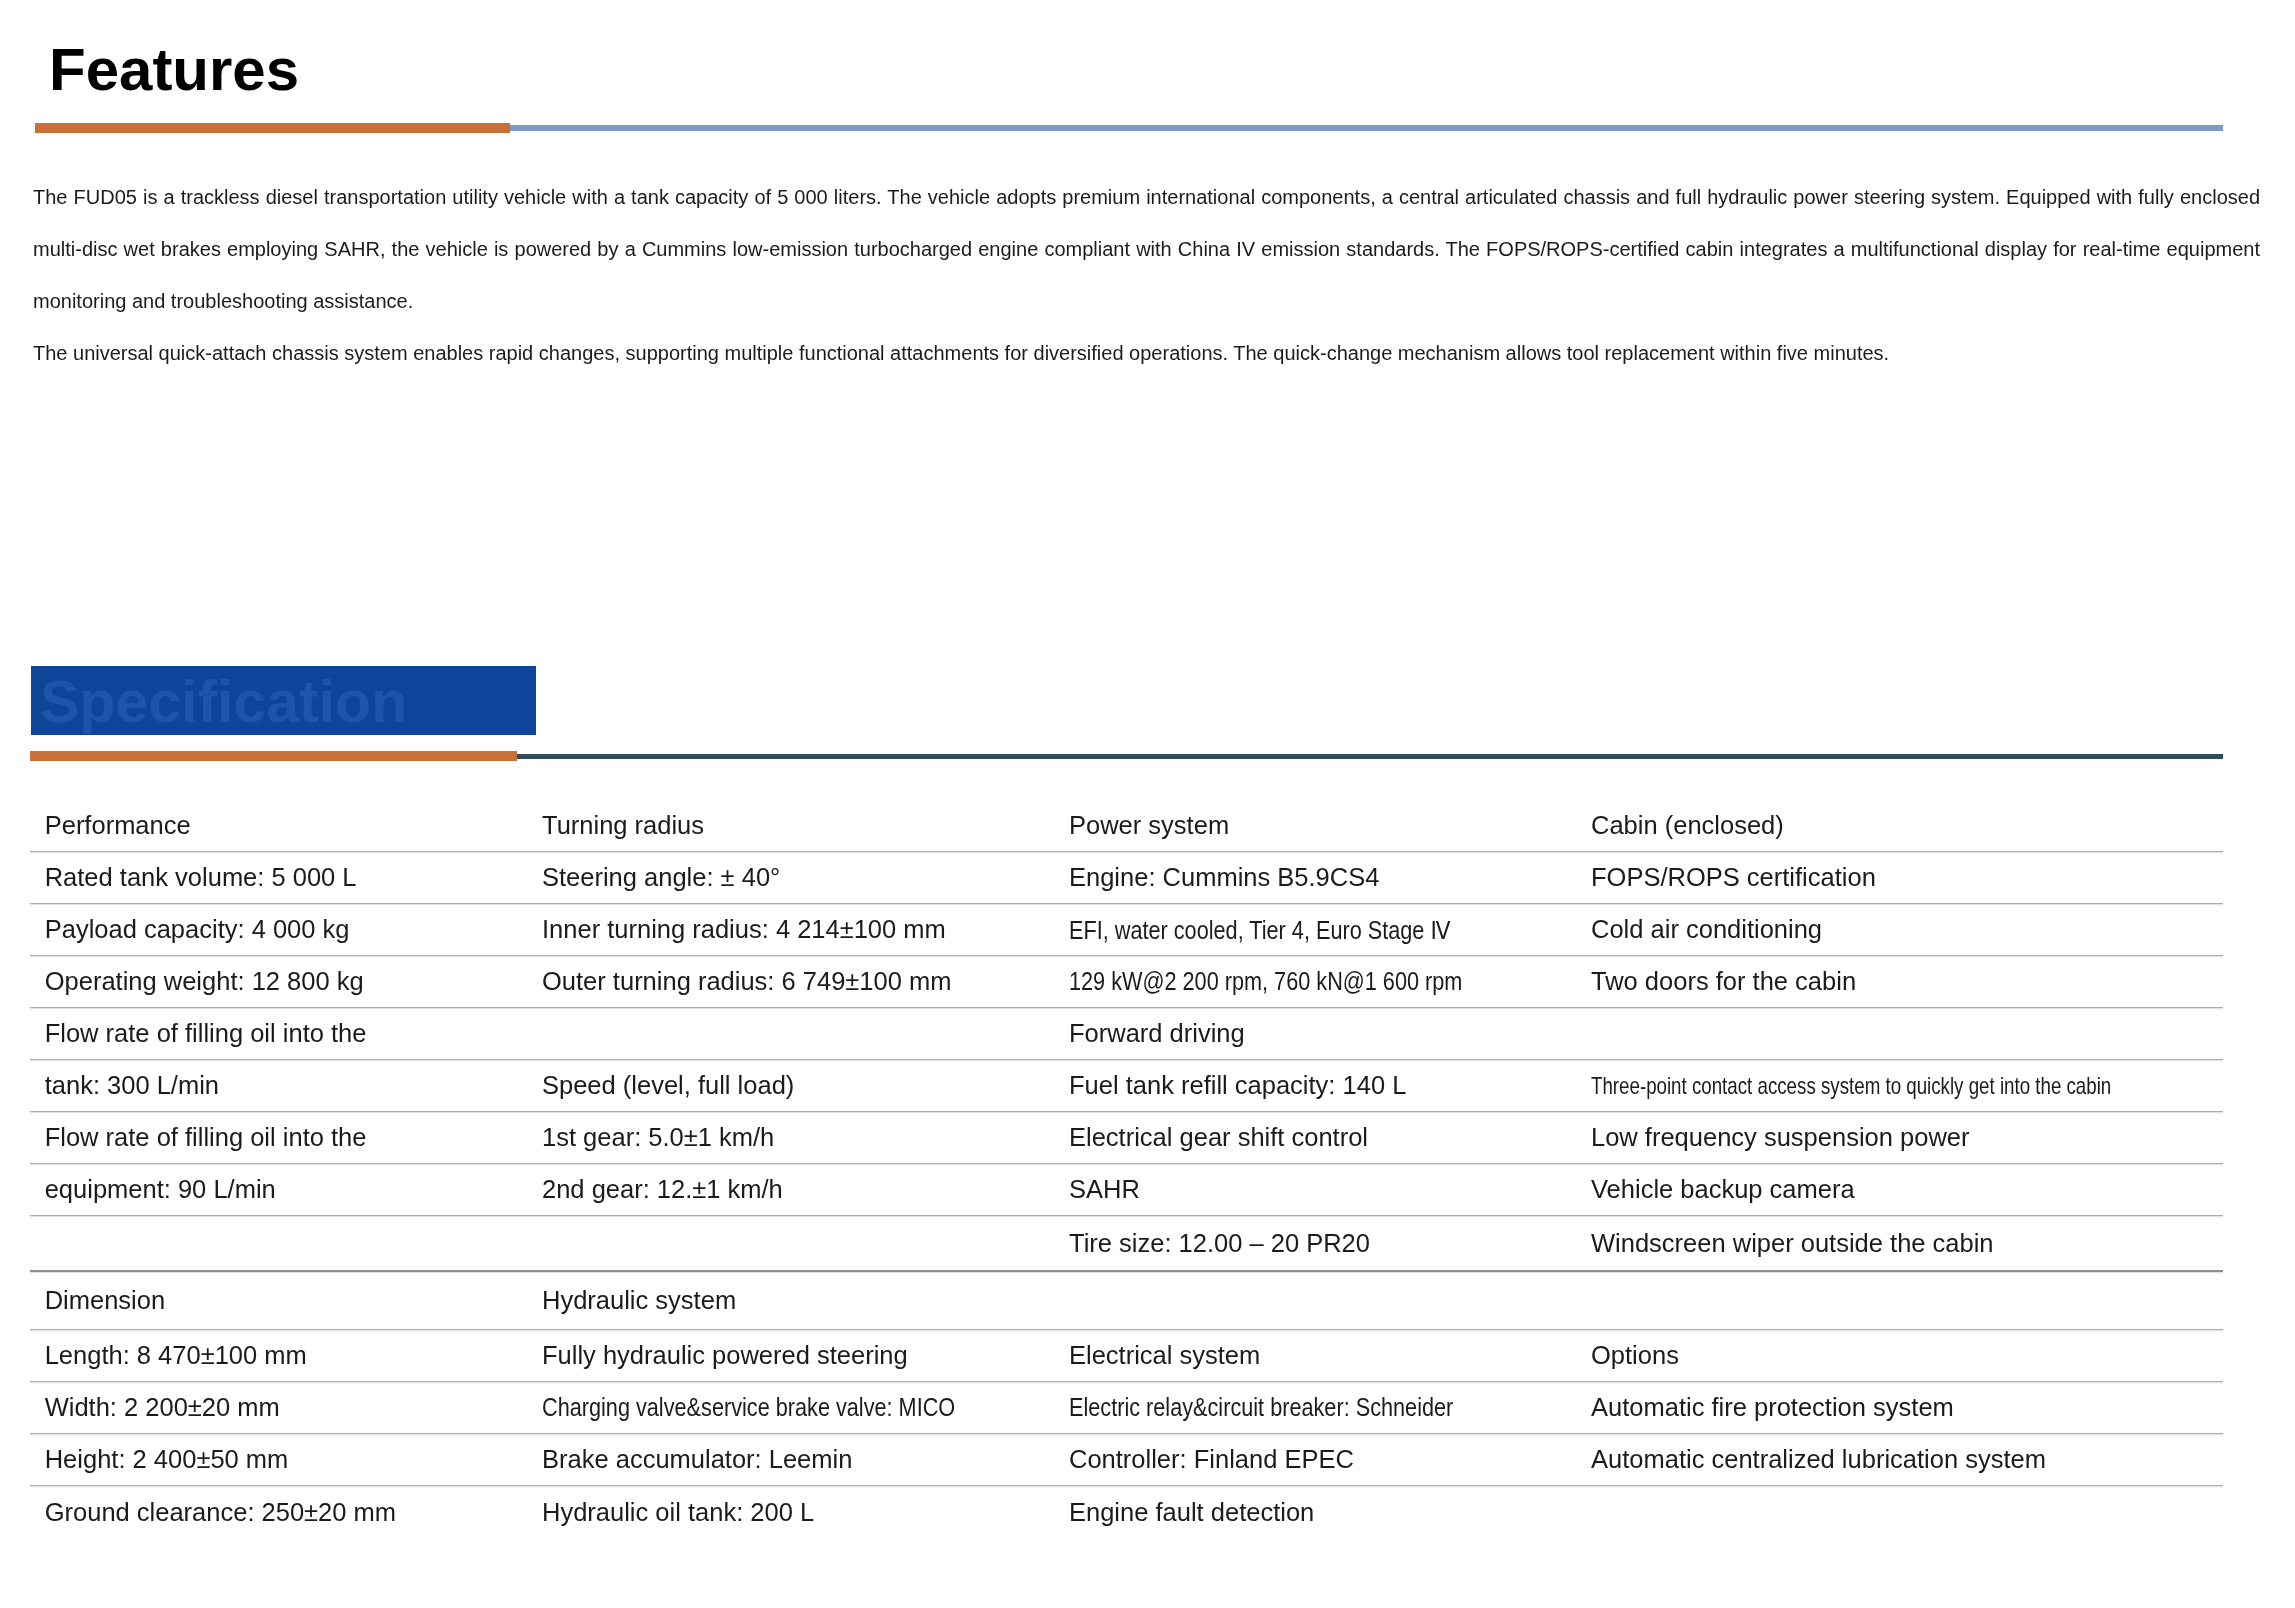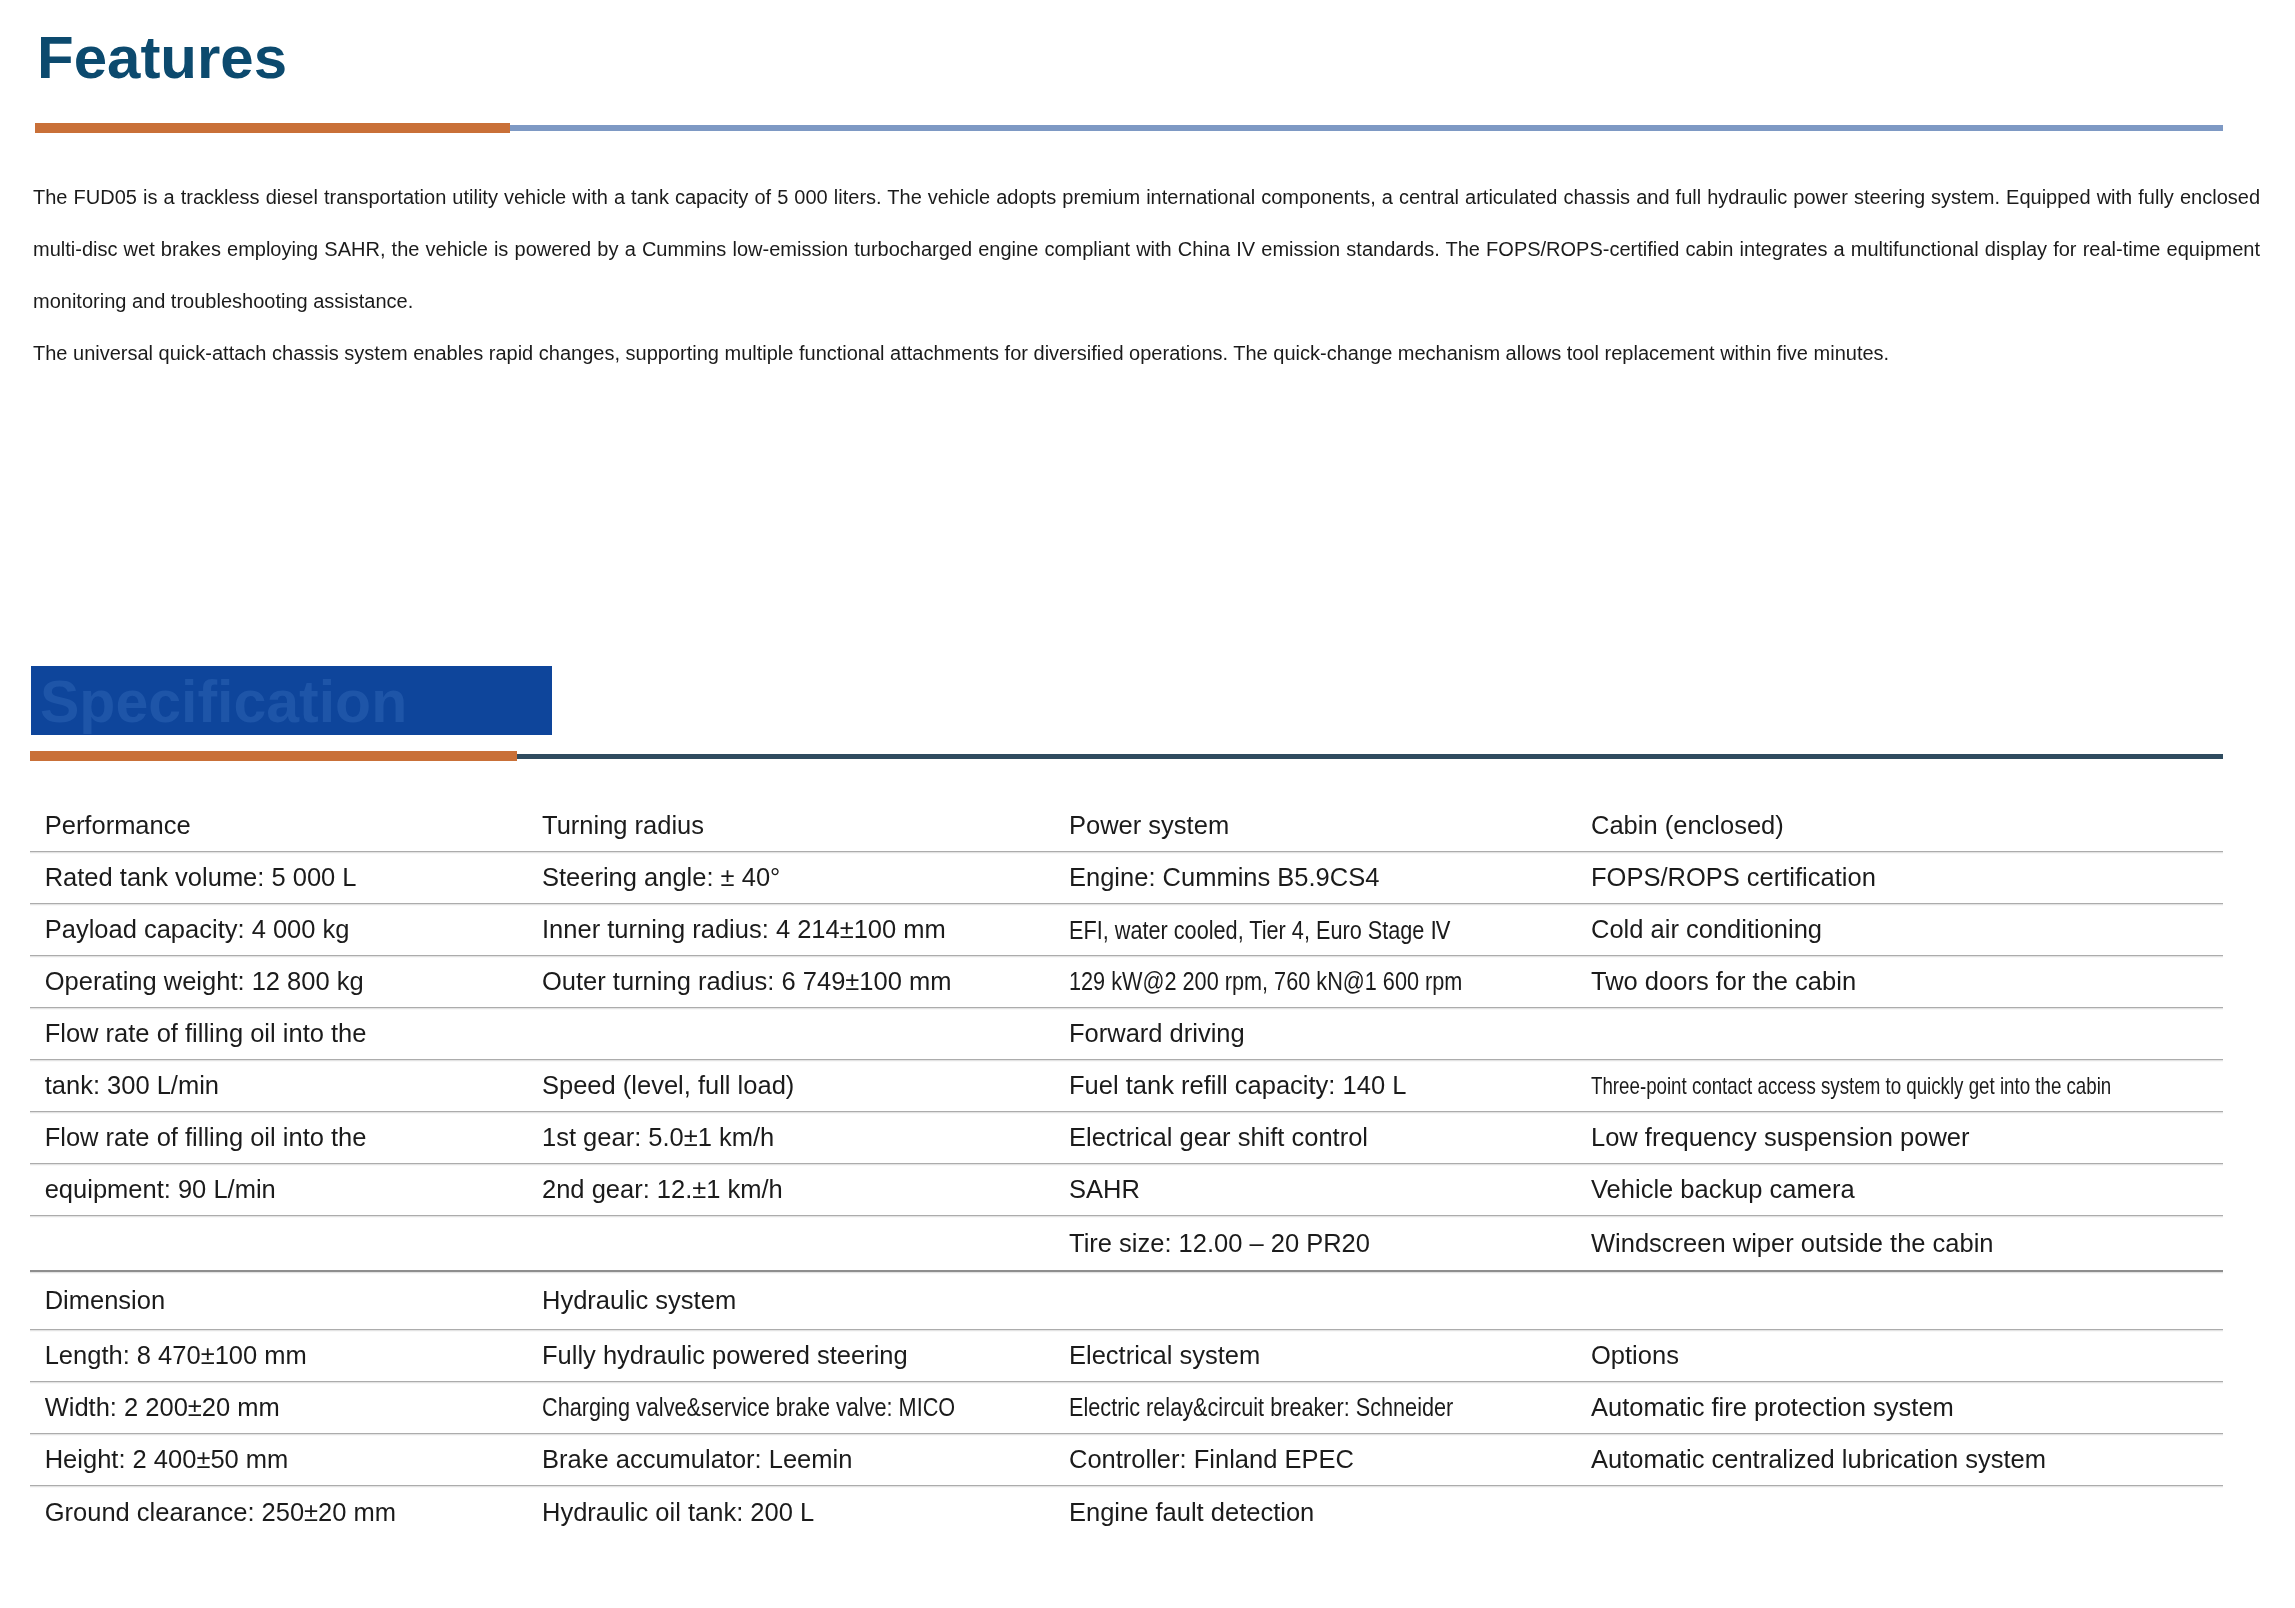--- a/index.html
+++ b/index.html
@@ -6,37 +6,36 @@
   .page{
     position:relative;
     width:2295px;height:1609px;
     background:#ffffff;
     font-family:"Liberation Sans","DejaVu Sans",sans-serif;
     color:#1b1b1b;
     overflow:hidden;
   }
   
   .features-title{
-    position:absolute;left:35px;top:23px;margin:2px;
-    font-size:60px;font-weight:bold;color:#0c4a6e;line-height:1.1;
+    position:absolute;left:35px;top:23px;margin:14px;
+    font-size:60px;font-weight:bold;color:#000000;line-height:1.1;
   }
   .rule{position:absolute;height:10.2px;}
   .rule-features{left:35px;top:123px;width:2188px;}
   .rule-orange{position:absolute;left:0;top:0;width:475px;height:9.6px;background:#C97038;}
   .rule-blue{position:absolute;left:475px;top:1.9px;width:1713px;height:5.7px;background:#7E99C4;}
   .body-text{
     position:absolute;left:33px;top:171px;width:2227px;
     font-size:20px;line-height:52px;text-align:justify;
   }
   .body-text p{margin:0;}
   
   .spec-box{
     position:absolute;left:31px;top:666px;width:505px;height:69px;
     background:#0E459B;
-    padding-left:16px;
   }
   .spec-title{
     position:absolute;left:9px;top:-3.8px;margin:0;
     font-size:59px;font-weight:bold;color:#1E55A8;line-height:80px;
     white-space:nowrap;
   }
   .rule-spec{left:30px;top:751px;width:2193px;}
   .rule-orange2{position:absolute;left:0;top:0;width:487px;height:9.6px;background:#C97038;}
   .rule-dark{position:absolute;left:487px;top:2.6px;width:1706px;height:5.1px;background:#2F4B5F;}
   

